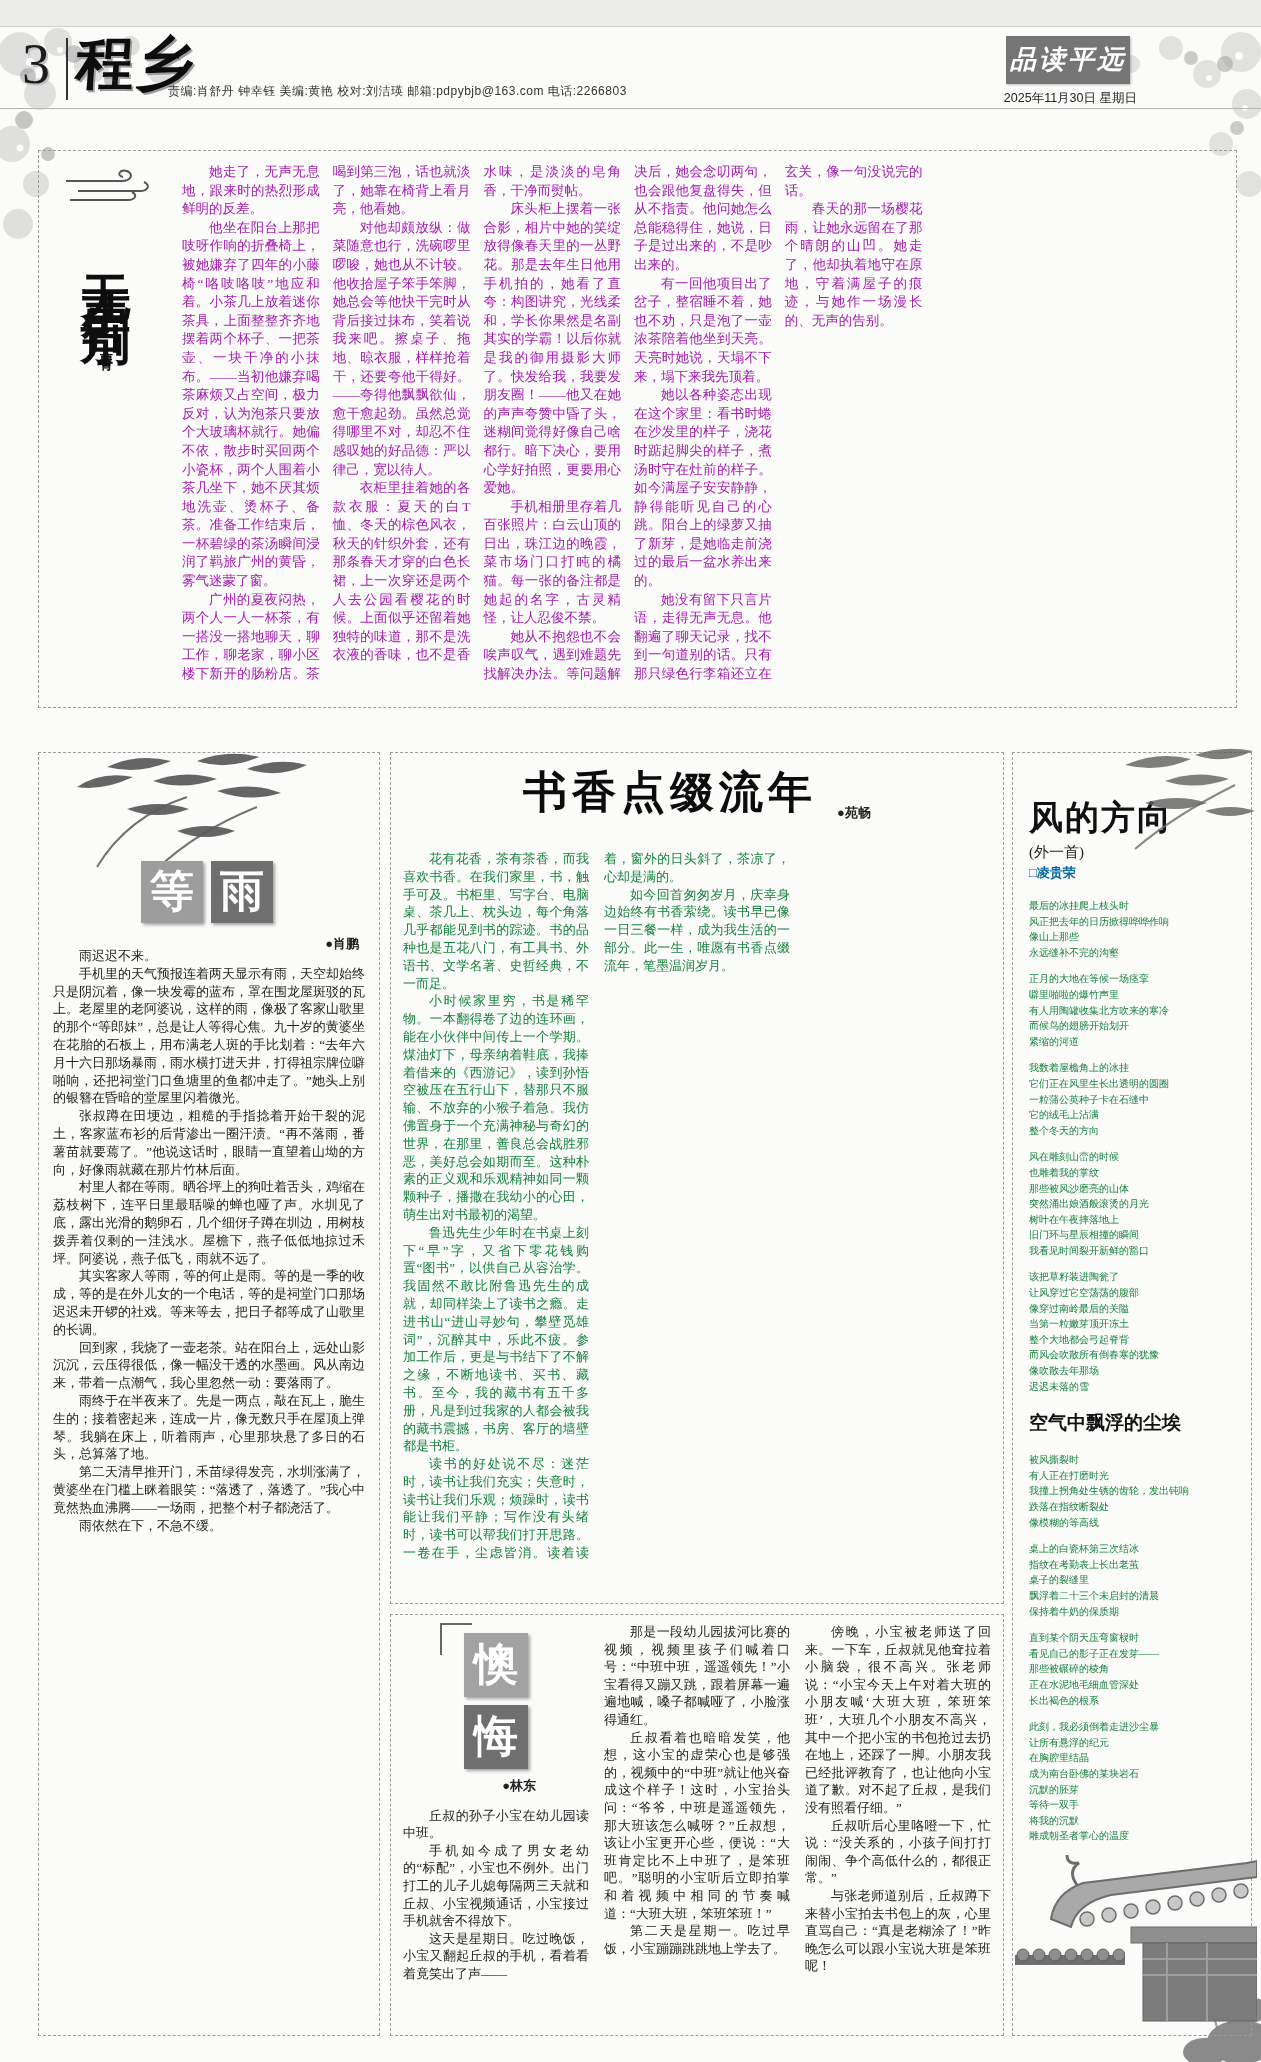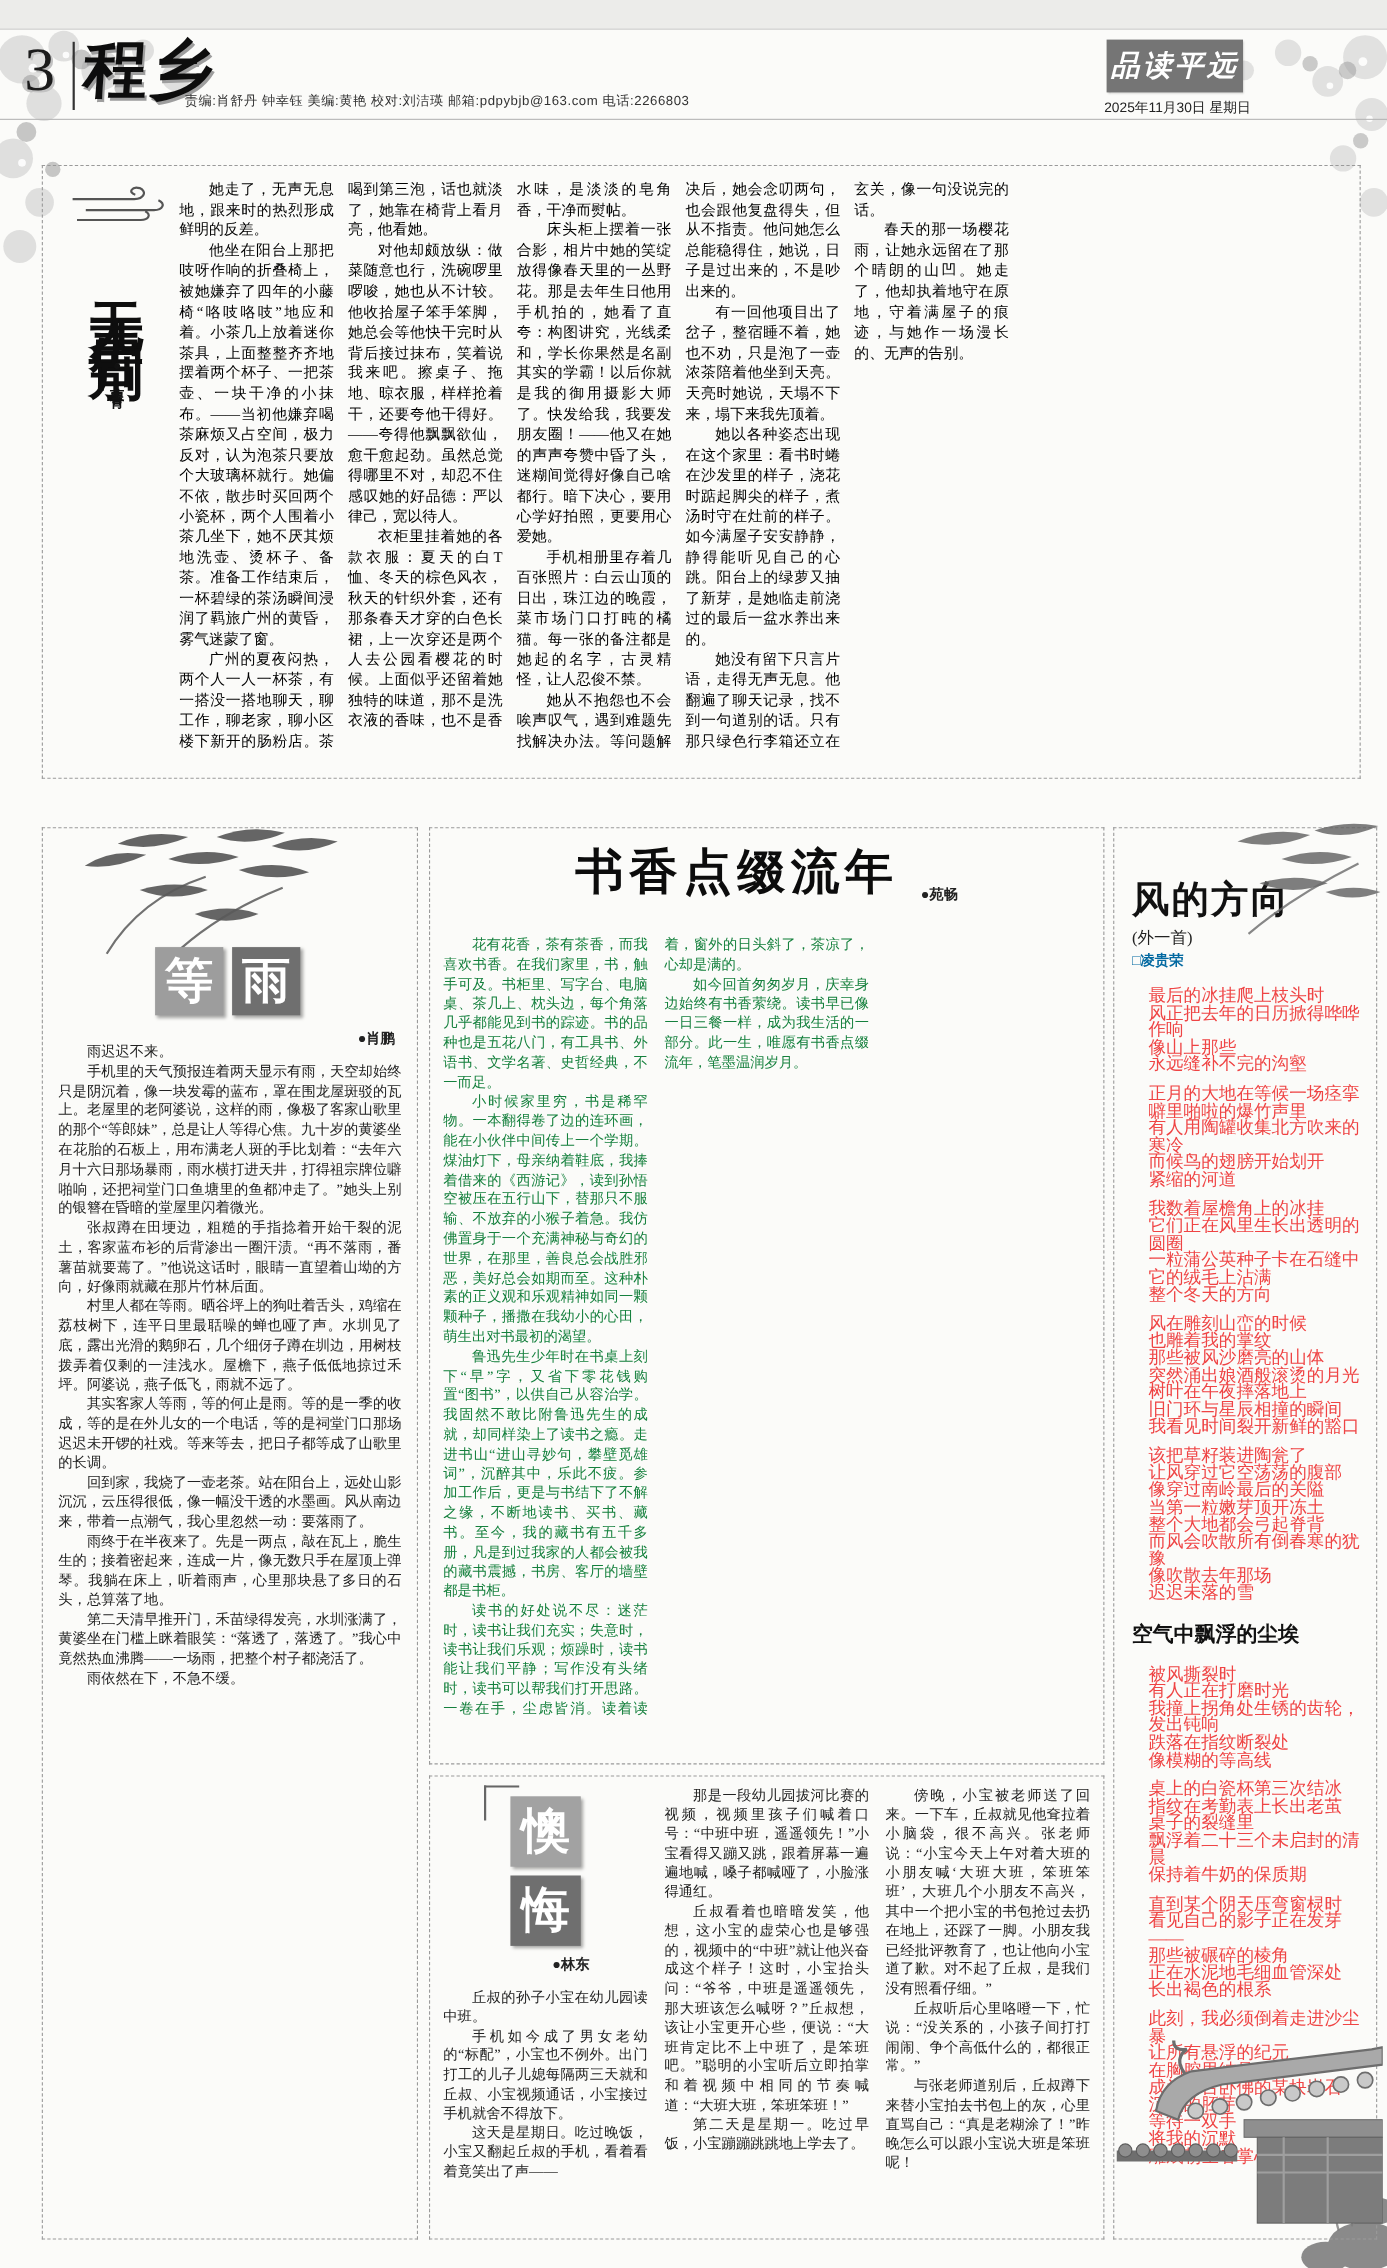--- a/index.html
+++ b/index.html
@@ -24,23 +24,23 @@
   
   .nbox{position:absolute;border:1px dashed #9a9a9a;background:transparent;}
   .para{margin:0;text-indent:2em;}
   
   .ws-strip{position:absolute;left:8px;top:8px;bottom:8px;width:118px;text-align:center;}
   .cloud-orn{display:block;margin:10px auto 0;}
   .ws-title{writing-mode:vertical-rl;text-orientation:upright;display:inline-block;margin-top:26px;
     font-size:50px;font-weight:900;letter-spacing:14px;color:#0e0e0e;line-height:1;}
   .ws-author{writing-mode:vertical-rl;text-orientation:upright;display:block;margin:28px auto 0;
     font-size:13px;font-weight:bold;color:#111;letter-spacing:3px;}
-  .ws-text{position:absolute;left:124px;top:12px;right:12px;height:530px;
+  .ws-text{position:absolute;left:143px;top:12px;right:12px;height:530px;
     column-count:7;column-gap:13px;column-fill:auto;
-    font-size:13.5px;line-height:18.6px;text-align:justify;color:#000000;}
+    font-size:13.5px;line-height:18.6px;text-align:justify;color:#a21caf;}
   
   .dy-bamboo{position:absolute;left:28px;top:-6px;z-index:2;}
   .dy-titlerow{position:relative;margin:108px auto 0;width:136px;height:64px;display:flex;gap:8px;z-index:3;}
   .gray-charbox{width:62px;height:62px;text-align:center;line-height:62px;color:#fff;font-size:44px;font-weight:bold;
     box-shadow:2px 2px 3px rgba(0,0,0,.35);}
   .dy-author{position:absolute;right:20px;top:182px;font-size:13px;font-weight:bold;}
   .dy-text{margin:22px 14px 0;height:1050px;overflow:hidden;font-size:13px;line-height:17.8px;text-align:justify;color:#222;}
   
   .sx-titlerow{margin-top:10px;text-align:center;white-space:nowrap;}
   .sx-title{display:inline-block;font-size:44px;font-weight:900;letter-spacing:5px;color:#0c0c0c;}
@@ -54,21 +54,21 @@
   .ao-titleblock::before{content:"";position:absolute;left:-16px;top:-4px;width:30px;height:30px;
     border-left:2px solid #666;border-top:2px solid #666;}
   .ao-box{margin:0 auto 8px;}
   .ao-author{margin-top:8px;text-align:right;font-size:13px;font-weight:bold;text-indent:0;}
   
   .pm-bamboo{position:absolute;right:-4px;top:-8px;z-index:2;}
   .pm-inner{position:absolute;left:16px;right:12px;top:0;}
   .pm-title{margin-top:42px;font-family:"Liberation Sans","DejaVu Sans",sans-serif;font-weight:700;font-size:34px;letter-spacing:2px;color:#111;}
   .pm-subtitle{margin-top:2px;font-size:15px;color:#222;}
   .pm-author{margin-top:2px;font-family:"Liberation Sans",sans-serif;font-size:13px;font-weight:bold;color:#0369a1;}
-  .pm-lines{margin-top:16px;font-size:16px;line-height:15.6px;color:#ef4444;margin-left:15px;}
+  .pm-lines{margin-top:16px;font-size:10px;line-height:15.6px;color:#15803d;}
   .pm-lines div{min-height:15.6px;}
   .pm-lines .gap{height:11px;min-height:11px;}
   .pm2-title{margin:16px 0 10px;font-family:"Liberation Sans",sans-serif;font-weight:900;font-size:19px;color:#111;}
   .pavilion{position:absolute;right:-6px;bottom:4px;}
   .tilestrip{position:absolute;left:2px;bottom:66px;}
   
   .decor{position:absolute;pointer-events:none;}
   .z0{z-index:0;}
   section,.header{z-index:1;}
 </style>

